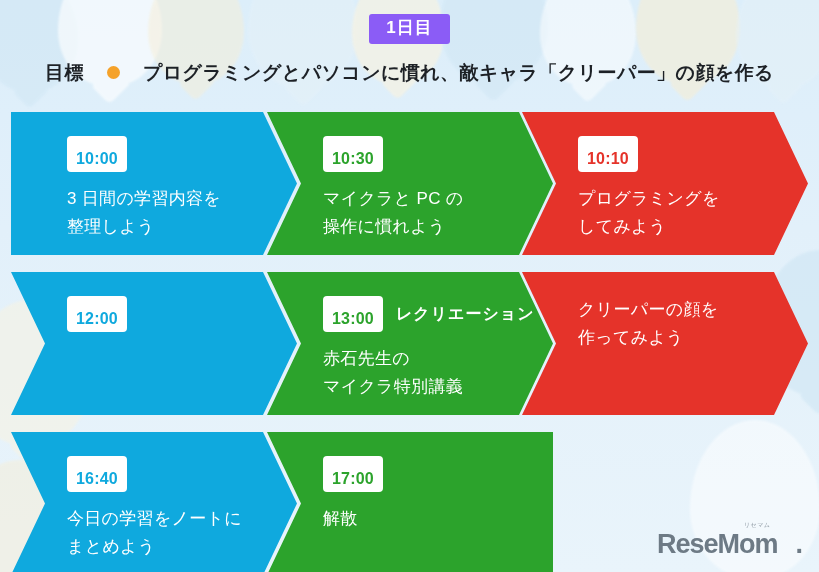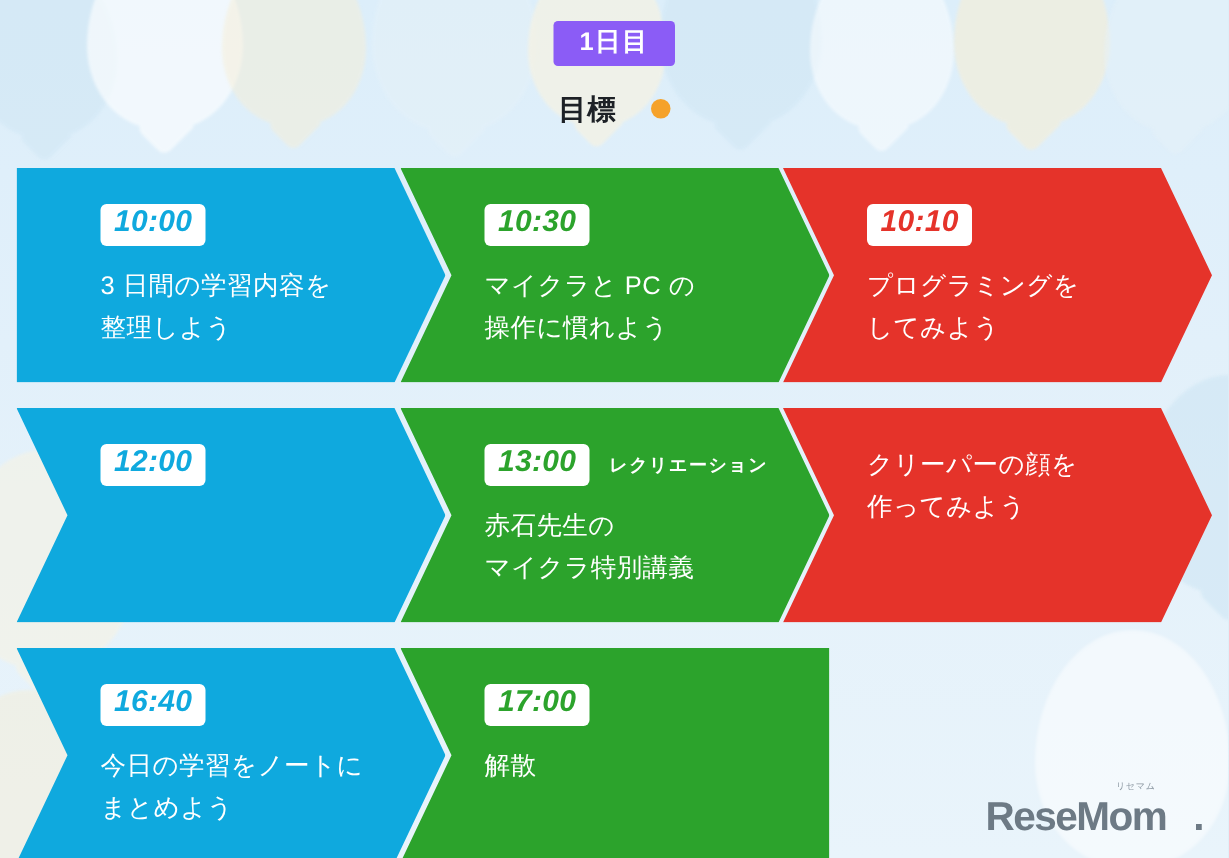--- a/index.html
+++ b/index.html
@@ -123,33 +123,32 @@
 
   .time-row {
     display: flex;
     align-items: center;
     gap: 13px;
     margin-bottom: 13px;
   }
   .time-pill {
     background: #ffffff;
     border-radius: 4px;
-    font-size: 20px;
+    font-size: 16px;
     font-weight: bold;
     letter-spacing: .2px;
-    padding: 1px 9px 4px 9px;
+    padding: 14px 9px 4px 9px;
     line-height: 1.15;
     display: inline-block;
-    font-style: italic;
   }
   .blue  .time-pill { color: #0fa9de; }
   .green .time-pill { color: #2ca32c; }
   .red   .time-pill { color: #e5332a; }
   .time-tag {
-    font-size: 12px;
+    font-size: 16px;
     font-weight: bold;
     color: #ffffff;
     letter-spacing: 1px;
   }
   .chev-title {
     font-size: 17px;
     font-weight: normal;
     line-height: 1.62;
     letter-spacing: .3px;
     white-space: pre-line;
@@ -209,20 +208,21 @@
     <div class="balloon" style="left: -40px; top: 460px; width: 118px; height: 142px; background: rgb(246, 238, 214); opacity: 0.5;"></div>
     <div class="balloon" style="left: 330px; top: 548px; width: 110px; height: 132px; background: rgb(229, 241, 248); opacity: 0.62;"></div>
     <div class="balloon" style="left: 120px; top: 540px; width: 100px; height: 122px; background: rgb(250, 243, 223); opacity: 0.5;"></div>
   </div>
 
 <div id="header">
   <div id="day-badge">1日目</div>
   <div id="goal-line">
     <span>目標</span>
     <span id="goal-dot"></span>
+    <span>プログラミングとパソコンに慣れ、敵キャラ「クリーパー」の顔を作る</span>
   </div>
 </div>
 
 <div id="timeline">
     <div class="row">
       <div class="chev blue shape-start" style="left: 0px; width: 286px; padding-left: 56px;">
         <div class="time-row">
           <span class="time-pill">10:00</span>
         </div>
         <div class="chev-title">3 日間の学習内容を

